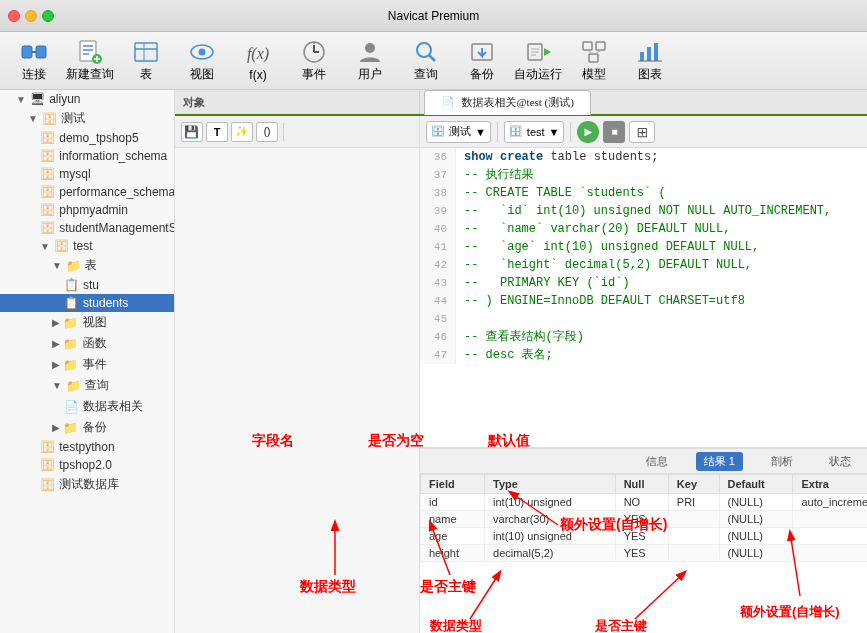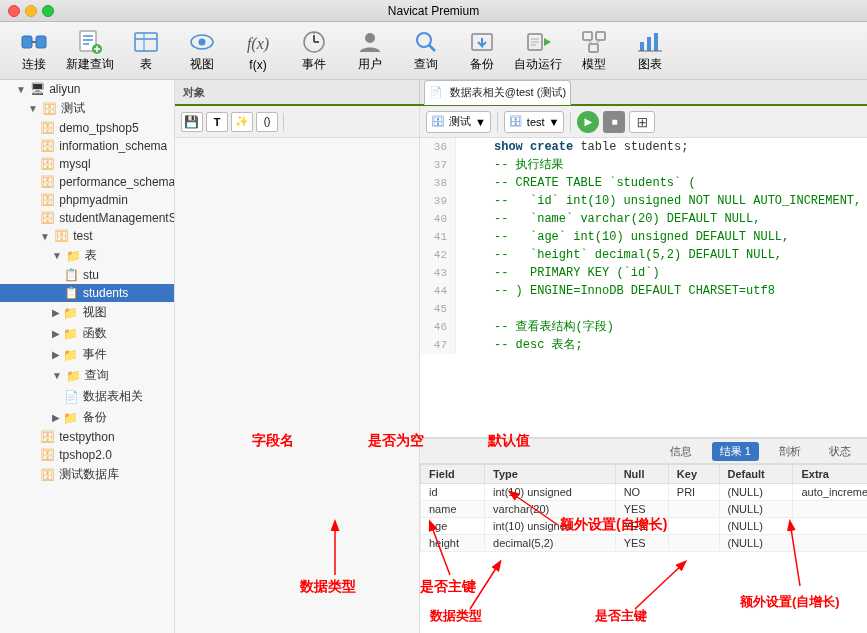--- a/index.html
+++ b/index.html
@@ -1,19 +1,19 @@
 <!DOCTYPE html>
 <html><head>
   <meta charset="utf-8">
   <style>
     * { margin: 0; padding: 0; box-sizing: border-box; }
     body { width: 867px; height: 633px; font-family: -apple-system, "Helvetica Neue", Arial, sans-serif; font-size: 12px; background: #f0f0f0; overflow: hidden; }
 
     
-    .titlebar { height: 22px; background: linear-gradient(to bottom, #e8e8e8, #d8d8d8); display: flex; align-items: center; justify-content: center; border-bottom: 1px solid #bbb; position: relative; }
+    .titlebar { height: 32px; background: linear-gradient(to bottom, #e8e8e8, #d8d8d8); display: flex; align-items: center; justify-content: center; border-bottom: 1px solid #bbb; position: relative; }
     .traffic-lights { position: absolute; left: 8px; top: 50%; transform: translateY(-50%); display: flex; gap: 5px; }
     .traffic-light { width: 12px; height: 12px; border-radius: 50%; }
     .tl-red { background: #ff5f57; border: 1px solid #e0443e; }
     .tl-yellow { background: #ffbd2e; border: 1px solid #dea123; }
     .tl-green { background: #28c940; border: 1px solid #1aab29; }
 
     
     .toolbar { height: 58px; background: linear-gradient(to bottom, #f5f5f5, #e5e5e5); border-bottom: 1px solid #ccc; display: flex; align-items: center; padding: 0 8px; gap: 4px; }
     .toolbar-item { display: flex; flex-direction: column; align-items: center; justify-content: center; width: 52px; height: 48px; cursor: pointer; border-radius: 4px; }
     .toolbar-item .icon { width: 28px; height: 28px; display: flex; align-items: center; justify-content: center; font-size: 20px; }
@@ -26,32 +26,32 @@
     .sidebar-item { padding: 2px 4px 2px 8px; cursor: pointer; display: flex; align-items: center; gap: 4px; font-size: 12px; color: #333; }
     .sidebar-item.selected { background: #3a75c4; color: white; }
     .sidebar-item .arrow { font-size: 10px; color: #666; }
     .indent1 { padding-left: 16px; }
     .indent2 { padding-left: 28px; }
     .indent3 { padding-left: 40px; }
     .indent4 { padding-left: 52px; }
 
     
     .right-panel { flex: 1; display: flex; flex-direction: column; overflow: hidden; }
-    .tab { padding: 4px 4px; background: #d0d0d0; border: 1px solid #bbb; border-bottom: none; border-radius: 4px 4px 0 0; font-size: 11px; color: #444; cursor: pointer; margin-right: 2px; }
+    .tab { padding: 4px 16px; background: #d0d0d0; border: 1px solid #bbb; border-bottom: none; border-radius: 4px 4px 0 0; font-size: 11px; color: #444; cursor: pointer; margin-right: 2px; font-family: Liberation Serif, serif; }
     .tab.active { background: white; color: #222; border-bottom: 1px solid white; margin-bottom: -1px; }
     .tab-icon { margin-right: 4px; color: #4a90d9; }
     .query-toolbar { height: 32px; background: #f0f0f0; border-bottom: 1px solid #ddd; display: flex; align-items: center; padding: 0 6px; gap: 4px; }
     .query-toolbar-btn { width: 26px; height: 22px; background: white; border: 1px solid #bbb; border-radius: 3px; display: flex; align-items: center; justify-content: center; cursor: pointer; font-size: 13px; color: #555; }
     .db-selector { height: 22px; background: white; border: 1px solid #bbb; border-radius: 3px; padding: 0 4px; font-size: 11px; display: flex; align-items: center; gap: 4px; cursor: pointer; }
     .run-btn { width: 22px; height: 22px; background: #4CAF50; border-radius: 50%; display: flex; align-items: center; justify-content: center; color: white; font-size: 10px; cursor: pointer; }
     .stop-btn { width: 22px; height: 22px; background: #888; border-radius: 3px; display: flex; align-items: center; justify-content: center; color: white; font-size: 10px; cursor: pointer; }
 
     
     .code-editor { flex: 1; background: white; overflow-y: auto; font-family: "Courier New", monospace; font-size: 12px; border-bottom: 1px solid #ddd; }
-    .code-line { display: flex; min-height: 18px; gap: 30px; }
+    .code-line { display: flex; min-height: 18px; }
     .line-num { width: 36px; min-width: 36px; text-align: right; padding-right: 8px; color: #aaa; font-size: 11px; background: #f8f8f8; border-right: 1px solid #eee; line-height: 18px; }
     .line-content { padding-left: 8px; line-height: 18px; color: #333; white-space: pre; }
     .kw { color: #0c4a6e; font-weight: bold; }
     .comment { color: #008000; }
     .results-tab { padding: 2px 8px; font-size: 11px; color: #555; cursor: pointer; border-radius: 3px; }
     .results-tab.active { background: #3a75c4; color: white; }
     .results-tab-label { padding: 2px 8px; font-size: 11px; color: #555; }
     .results-table { width: 100%; border-collapse: collapse; font-size: 11px; }
     .results-table th { background: #f0f0f0; border: 1px solid #ddd; padding: 3px 8px; text-align: left; font-weight: 600; color: #333; }
     .results-table td { border: 1px solid #eee; padding: 2px 8px; color: #333; }
@@ -384,21 +384,21 @@
           </div>
           <div class="code-line">
             <span class="line-num">47</span>
             <span class="line-content"><span class="comment">-- desc 表名;</span></span>
           </div>
 
         </div>
 
         <div style="height:195px;display:flex;flex-direction:column;position:relative;">
 
-          <div style="height:26px;background:#f0f0f0;border-bottom:1px solid #ddd;border-top:1px solid #ddd;display:flex;align-items:center;padding:0 8px;gap:12px;">
+          <div style="height:26px;background:#f0f0f0;border-bottom:1px solid #ddd;border-top:1px solid #ddd;display:flex;align-items:center;padding:0 8px;gap:20px;">
 
             <div style="flex:1;"></div>
             <span class="results-tab-label">信息</span>
             <span class="results-tab active" style="background:#3a75c4;color:white;padding:2px 8px;border-radius:3px;font-size:11px;">结果 1</span>
             <span class="results-tab-label">剖析</span>
             <span class="results-tab-label">状态</span>
           </div>
 
           <div style="flex:1;overflow:auto;background:white;position:relative;">
             <table class="results-table" style="min-width:500px;">
@@ -416,21 +416,21 @@
               <tr>
                     <td>id</td>
                     <td>int(10) unsigned</td>
                     <td>NO</td>
                     <td>PRI</td>
                     <td>(NULL)</td>
                     <td>auto_increment</td>
                   </tr>
                   <tr>
                     <td>name</td>
-                    <td>varchar(20)</td>
+                    <td>varchar(30)</td>
                     <td>YES</td>
                     <td></td>
                     <td>(NULL)</td>
                     <td></td>
                   </tr>
                   <tr>
                     <td>age</td>
                     <td>int(10) unsigned</td>
                     <td>YES</td>
                     <td></td>

